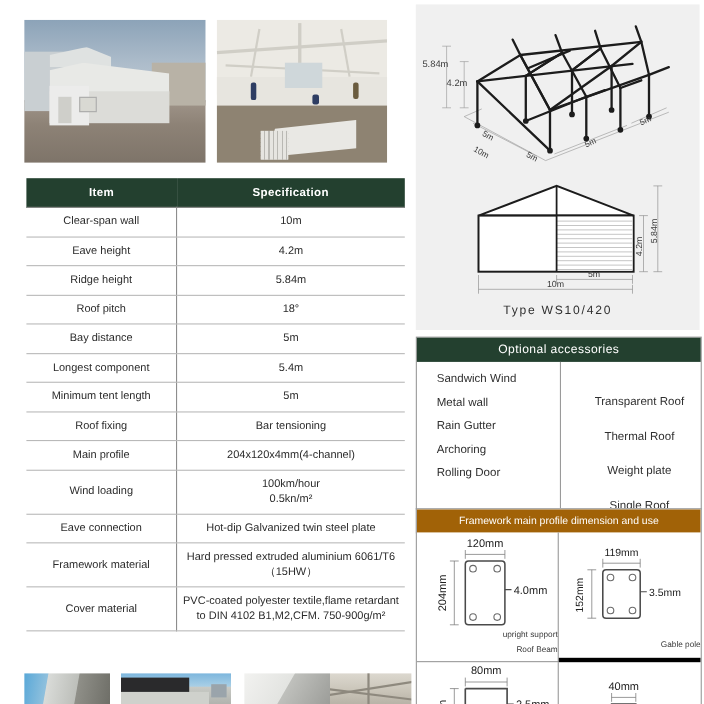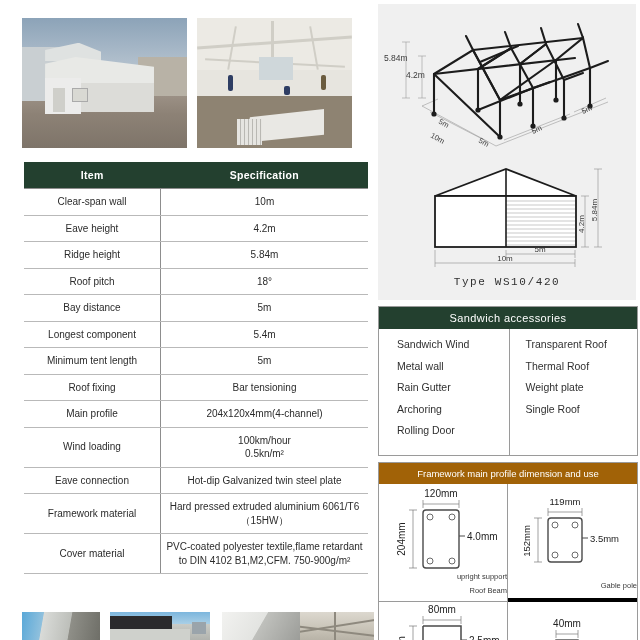--- a/index.html
+++ b/index.html
@@ -68,30 +68,30 @@
   .bs4{left:300px;}
 
   
   .right-col{position:absolute;left:374px;top:0;width:266px;height:640px;background:#fff;}
 
   .panel-grey{position:absolute;left:4px;top:4px;width:258px;height:296px;background:#f0f0f0;}
 
   .iso-box{position:absolute;left:0;top:2px;width:258px;height:156px;}
   .elev-box{position:absolute;left:0;top:158px;width:258px;height:110px;}
   .type-label{position:absolute;left:0;top:272px;width:258px;text-align:center;
-     font-size:11px;color:#2f2f2f;letter-spacing:1.6px;font-family:Liberation Mono, monospace;}
+     font-size:11px;color:#2f2f2f;letter-spacing:1.6px;font-family:Liberation Sans, sans-serif;}
 
   .acc-box{position:absolute;left:4px;top:306px;width:258px;border:1px solid #9a9a9a;background:#fff;}
   .acc-head{background:#23402f;color:#fff;text-align:center;font-size:11px;padding:5px 0;letter-spacing:.4px;}
   .acc-body{display:flex;min-height:118px;}
   .acc-col{flex:1;padding:10px 0 8px 0;}
   .acc-col.left{border-right:1px solid #9a9a9a;padding-left:18px;}
   .acc-col.right{padding-left:16px;}
   .acc-item{font-size:10.5px;color:#303030;margin:0 0 11px 0;line-height:1;}
-  .acc-col.right .acc-item{text-align:left;}
+  .acc-col.right .acc-item{text-align:center;margin-top:21px;}
 
   .fw-box{position:absolute;left:4px;top:462px;width:258px;height:178px;border:1px solid #9a9a9a;
      border-bottom:none;background:#fff;overflow:hidden;}
   .fw-head{background:#a16207;color:#fff;text-align:center;font-size:9.5px;padding:5px 0;}
   .fw-grid{display:flex;flex-wrap:wrap;}
   .fw-cell{width:50%;box-sizing:border-box;height:118px;position:relative;}
   .fw-cell.b1{border-right:1px solid #9a9a9a;border-bottom:1px solid #9a9a9a;}
   .fw-cell.b2{border-bottom:4px solid #000000;}
   .fw-cell.b3{border-right:1px solid #9a9a9a;height:58px;}
   .fw-cell.b4{height:58px;}
@@ -357,21 +357,21 @@
           <text x="219" y="48" font-size="8" fill="#3a3a3a" transform="rotate(-90 219 48)" text-anchor="middle">5.84m</text>
           <text x="162" y="90" font-size="8" fill="#3a3a3a" text-anchor="middle">5m</text>
           <text x="127" y="99" font-size="8" fill="#3a3a3a" text-anchor="middle">10m</text>
         </svg>
       </div>
 
       <div class="type-label">Type WS10/420</div>
     </div>
 
     <div class="acc-box">
-      <div class="acc-head">Sandwich  accessories</div>
+      <div class="acc-head">Optional  accessories</div>
       <div class="acc-body">
         <div class="acc-col left" id="acc-left">
             <div class="acc-item">Sandwich Wind</div>
             <div class="acc-item">Metal wall</div>
             <div class="acc-item">Rain Gutter</div>
             <div class="acc-item">Archoring</div>
             <div class="acc-item">Rolling Door</div>
           </div>
         <div class="acc-col right" id="acc-right">
             <div class="acc-item">Transparent Roof</div>

